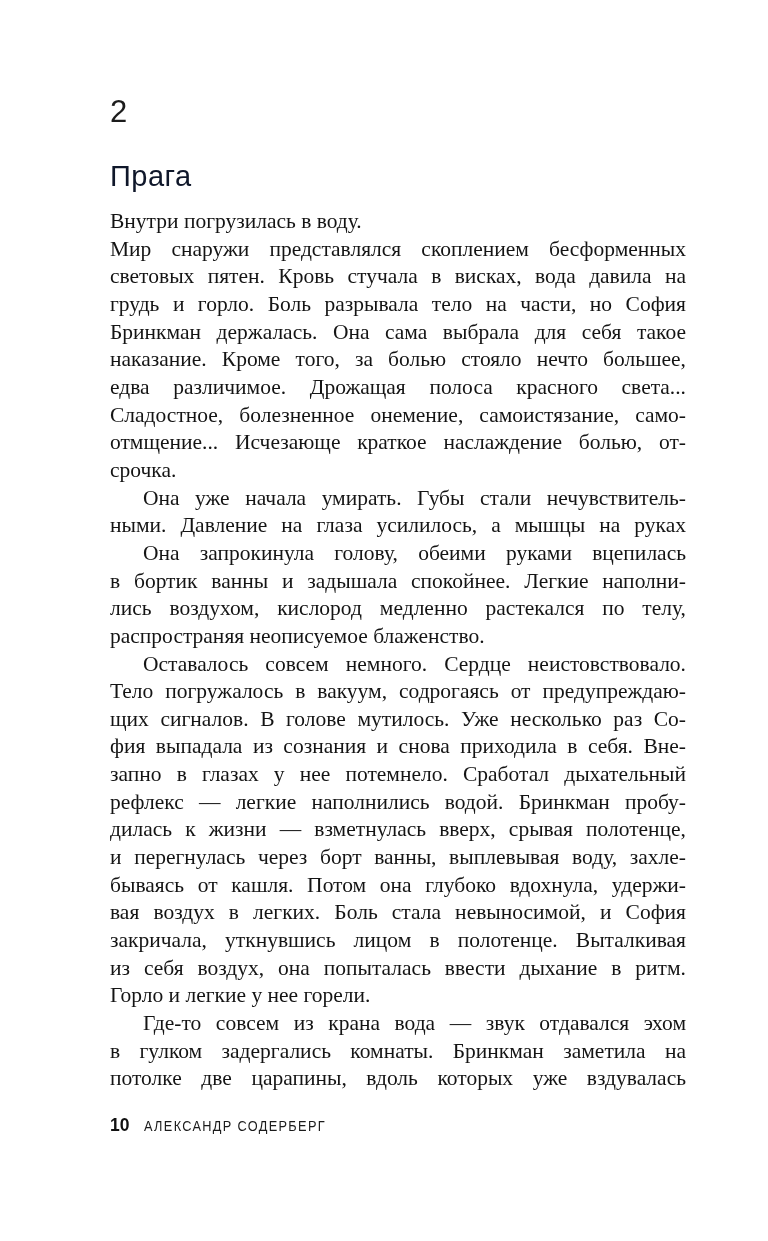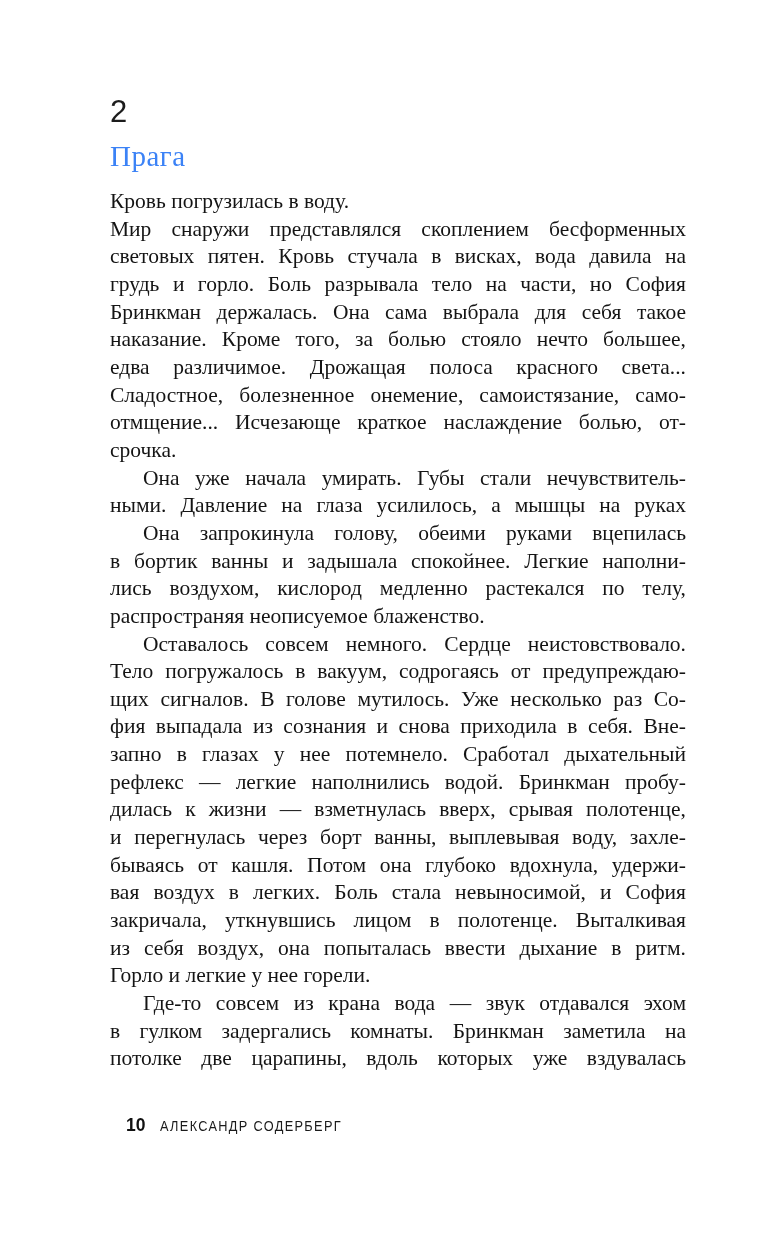--- a/index.html
+++ b/index.html
@@ -20,27 +20,27 @@
   .chapter-number {
     margin-top: 96px;
     font-family: "Liberation Sans", sans-serif;
     font-weight: 400;
     font-size: 31px;
     line-height: 1;
     letter-spacing: 1px;
     color: #1c1c1c;
   }
   .chapter-title {
-    margin-top: 15px;
-    font-family: Liberation Serif, serif;
+    margin-top: 35px;
+    font-family: Liberation Sans, sans-serif;
     font-weight: 400;
     font-size: 29px;
     line-height: 1;
     letter-spacing: 0.5px;
-    color: #3b82f6;
+    color: #0f172a;
   }
   .body-text {
     margin-top: 17px;
     font-family: "Liberation Serif", serif;
     font-size: 21.5px;
     color: #141414;
   }
   .paragraph { margin: 0; }
   .line {
     line-height: 27.65px;
@@ -49,21 +49,21 @@
     white-space: normal;
   }
   .line.lastline {
     text-align-last: left;
   }
   .line.indented {
     text-indent: 33px;
   }
   .footer {
     position: absolute;
-    left: 126px;
+    left: 110px;
     top: 1115px;
     display: flex;
     align-items: baseline;
   }
   .page-number {
     font-family: "Liberation Sans", sans-serif;
     font-weight: 700;
     font-size: 17.5px;
     color: #111111;
   }
@@ -83,21 +83,21 @@
 <body>
 
 <div class="page">
 
   <div class="chapter-number">2</div>
 
   <div class="chapter-title">Прага</div>
 
   <div class="body-text">
       <div class="paragraph">
-        <div class="line lastline">Кровь погрузилась в воду.</div>
+        <div class="line lastline">Внутри погрузилась в воду.</div>
       </div>
       <div class="paragraph">
         <div class="line">Мир снаружи представлялся скоплением бесформенных</div>
         <div class="line">световых пятен. Кровь стучала в висках, вода давила на</div>
         <div class="line">грудь и горло. Боль разрывала тело на части, но София</div>
         <div class="line">Бринкман держалась. Она сама выбрала для себя такое</div>
         <div class="line">наказание. Кроме того, за болью стояло нечто большее,</div>
         <div class="line">едва различимое. Дрожащая полоса красного света...</div>
         <div class="line">Сладостное, болезненное онемение, самоистязание, само-</div>
         <div class="line">отмщение... Исчезающе краткое наслаждение болью, от-</div>

